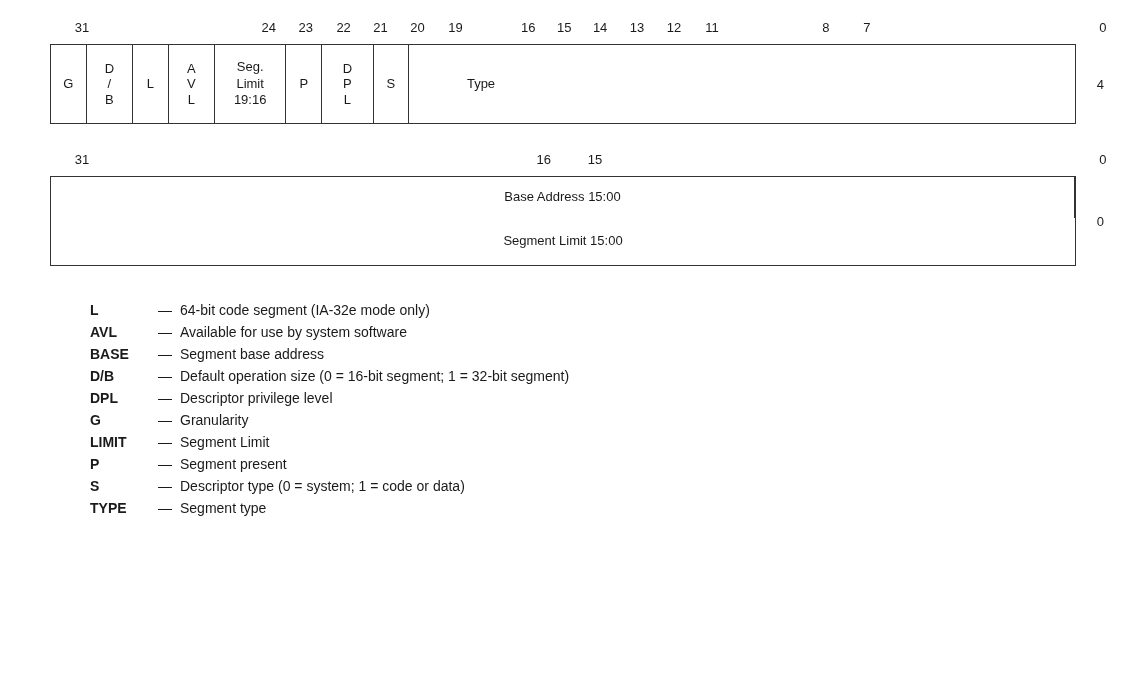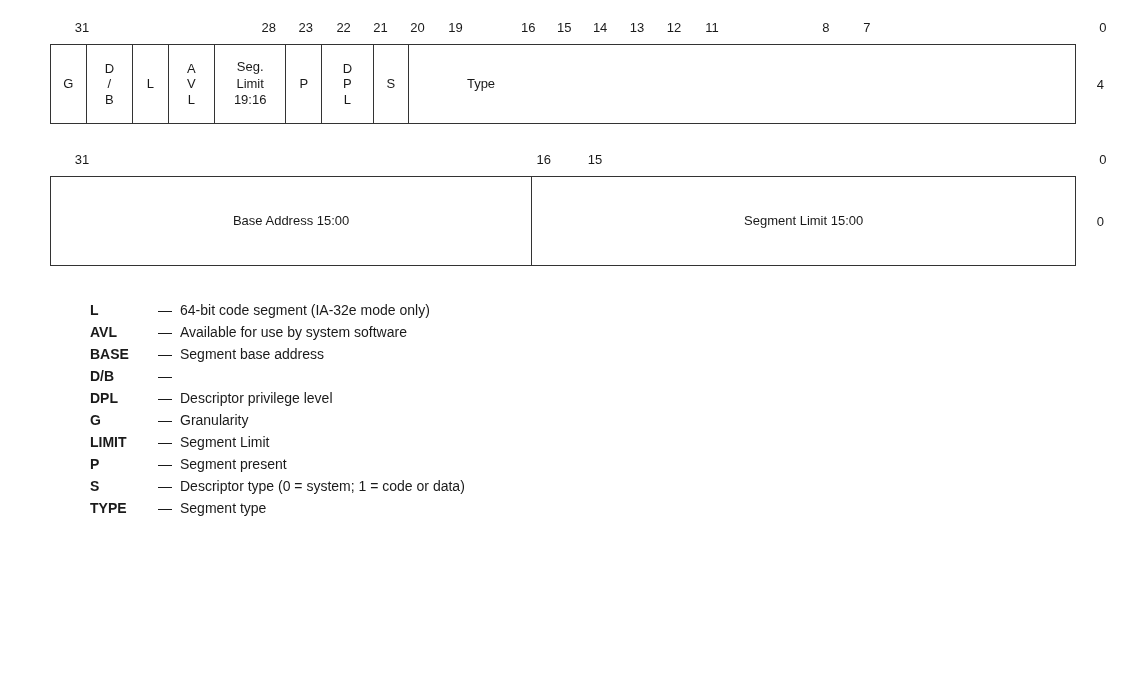--- a/index.html
+++ b/index.html
@@ -113,21 +113,21 @@
       font-family: Arial, sans-serif;
     }
   </style>
 </head>
 <body>
 
 <div class="diagram-wrapper">
 
   <div class="bit-labels-row">
     <span class="bl" style="left:0%">31</span>
-    <span class="bl" style="left:18.2%">28</span>
+    <span class="bl" style="left:18.2%">24</span>
     <span class="bl" style="left:21.8%">23</span>
     <span class="bl" style="left:25.5%">22</span>
     <span class="bl" style="left:29.1%">21</span>
     <span class="bl" style="left:32.7%">20</span>
     <span class="bl" style="left:36.4%">19</span>
     <span class="bl" style="left:43.5%">16</span>
     <span class="bl" style="left:47.0%">15</span>
     <span class="bl" style="left:50.5%">14</span>
     <span class="bl" style="left:54.1%">13</span>
     <span class="bl" style="left:57.7%">12</span>
@@ -156,21 +156,21 @@
   <div class="section2">
 
     <div class="bit-labels-row">
       <span class="bl" style="left:0%">31</span>
       <span class="bl" style="left:45.0%">16</span>
       <span class="bl" style="left:50.0%">15</span>
       <span class="bl" style="left:99.5%">0</span>
     </div>
 
     <div style="position:relative;">
-      <div class="register-row" style="height:90px;">
+      <div class="register-row" style="height:90px;flex-direction:column;">
         <div class="reg-cell r2-baseaddr">Base Address 15:00</div>
         <div class="reg-cell r2-seglim">Segment Limit 15:00</div>
       </div>
       <span class="row-offset">0</span>
     </div>
   </div>
 
 </div>
 
 <div class="legend">
@@ -185,20 +185,21 @@
     <span class="legend-desc">Available for use by system software</span>
   </div>
   <div class="legend-item">
     <span class="legend-key">BASE</span>
     <span class="legend-dash">—</span>
     <span class="legend-desc">Segment base address</span>
   </div>
   <div class="legend-item">
     <span class="legend-key">D/B</span>
     <span class="legend-dash">—</span>
+    <span class="legend-desc">Default operation size (0 = 16-bit segment; 1 = 32-bit segment)</span>
   </div>
   <div class="legend-item">
     <span class="legend-key">DPL</span>
     <span class="legend-dash">—</span>
     <span class="legend-desc">Descriptor privilege level</span>
   </div>
   <div class="legend-item">
     <span class="legend-key">G</span>
     <span class="legend-dash">—</span>
     <span class="legend-desc">Granularity</span>

